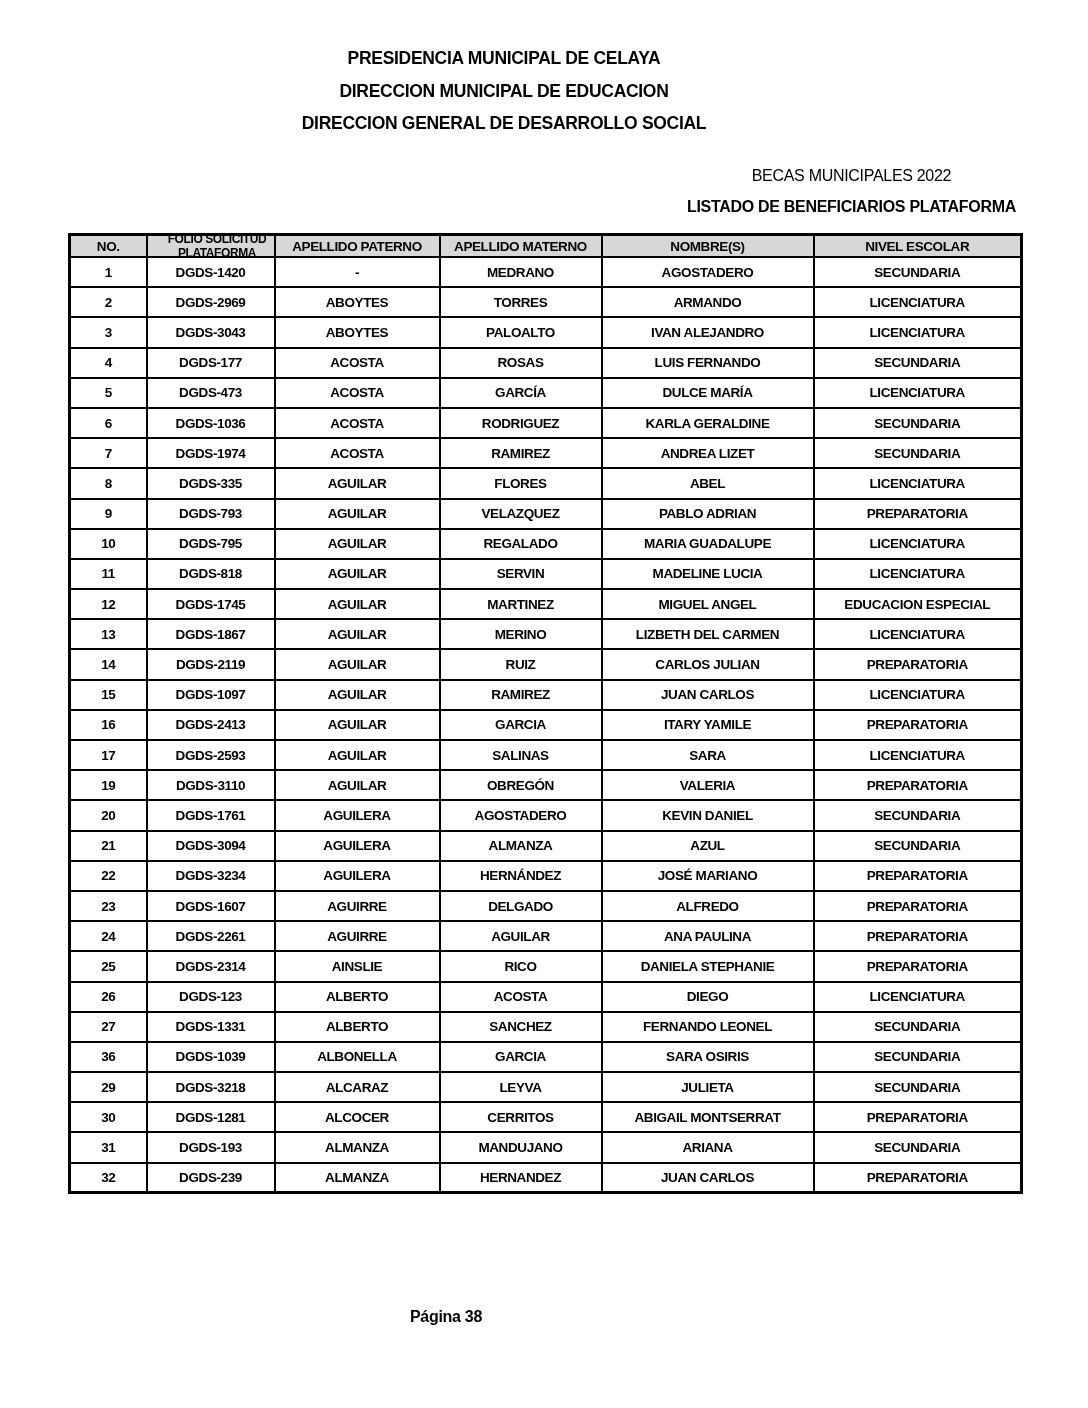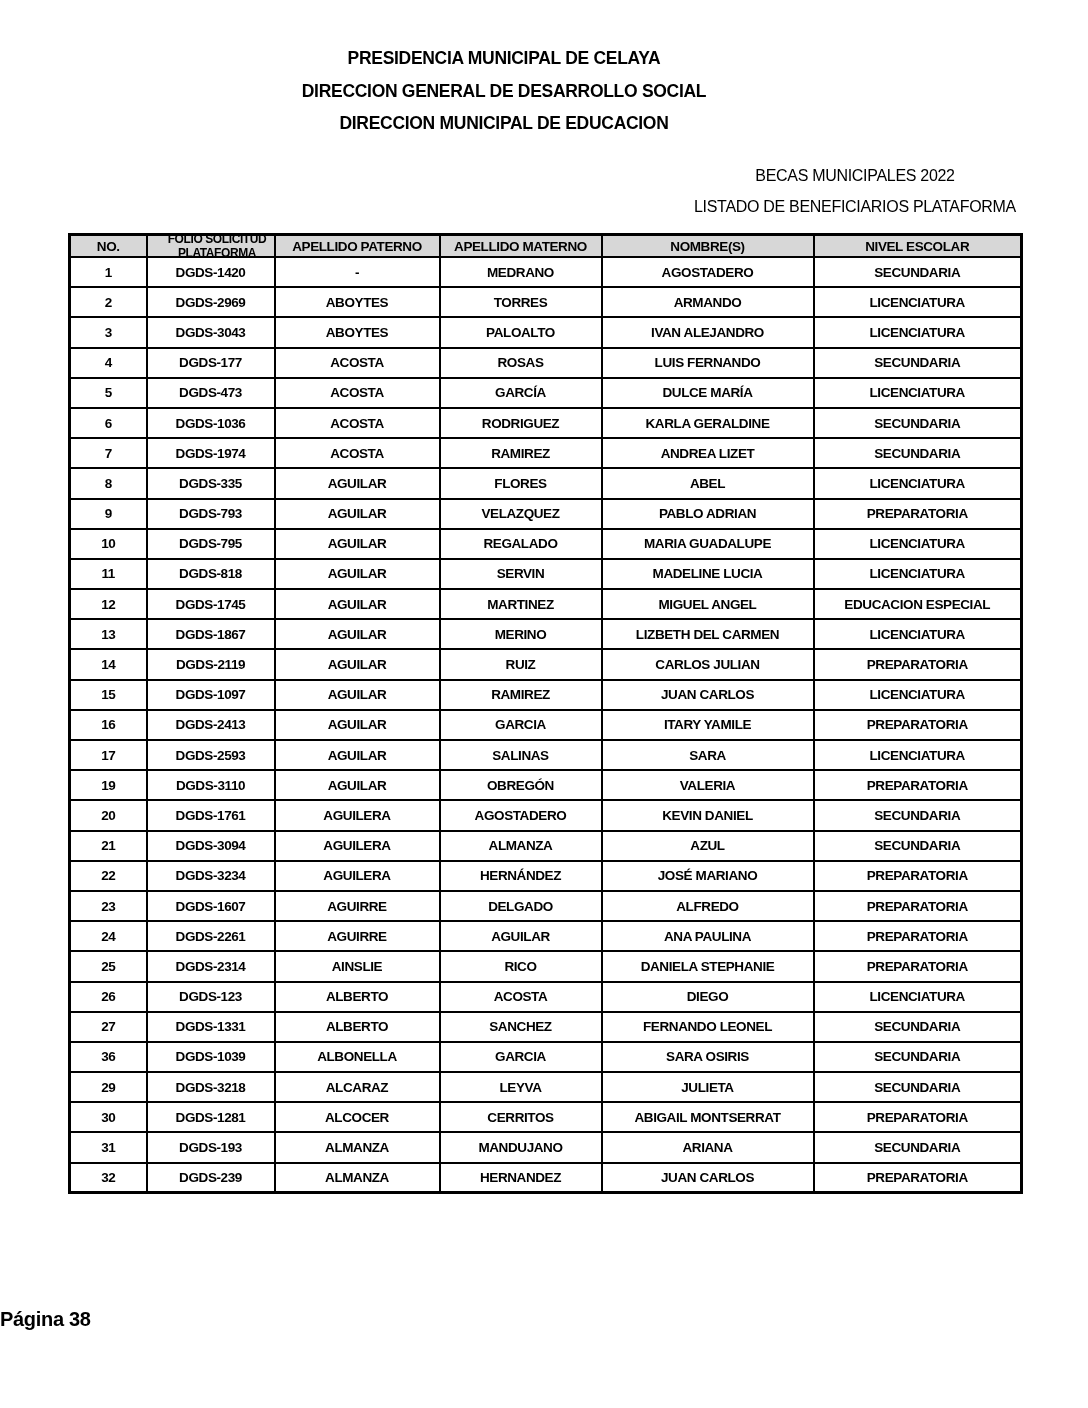--- a/index.html
+++ b/index.html
@@ -33,21 +33,21 @@
   .doc-subtitle {
     position: absolute;
     top: 160px;
     right: 72px;
     text-align: center;
     font-size: 16px;
     line-height: 31px;
     letter-spacing: -0.3px;
   }
   .doc-subtitle .program-line { font-weight: normal; }
-  .doc-subtitle .list-line { font-weight: normal; }
+  .doc-subtitle .list-line { font-weight: bold; }
   table.btable {
     position: absolute;
     left: 68px;
     top: 233px;
     width: 952px;
     border-collapse: collapse;
     table-layout: fixed;
     border: 3px solid var(--border-color);
   }
   .c-no     { width: 77px; }
@@ -86,33 +86,33 @@
     height: 30.2px;
     font-size: 13.5px;
     letter-spacing: -0.4px;
     background: var(--page-bg);
   }
   .page-footer {
     position: absolute;
     top: 1308px;
     left: 0;
     width: 892px;
-    text-align: left;
+    text-align: center;
     font-weight: bold;
-    font-size: 20px;
+    font-size: 16px;
     letter-spacing: -0.3px;
   }
 </style>
 </head>
 <body>
 
 <div class="doc-title">
   <div>PRESIDENCIA MUNICIPAL DE CELAYA</div>
+  <div>DIRECCION MUNICIPAL DE EDUCACION</div>
   <div>DIRECCION GENERAL DE DESARROLLO SOCIAL</div>
-  <div>DIRECCION MUNICIPAL DE EDUCACION</div>
 </div>
 
 <div class="doc-subtitle">
   <div class="program-line">BECAS MUNICIPALES 2022</div>
   <div class="list-line">LISTADO DE BENEFICIARIOS PLATAFORMA</div>
 </div>
 
 <table class="btable">
   <colgroup>
     <col class="c-no">

